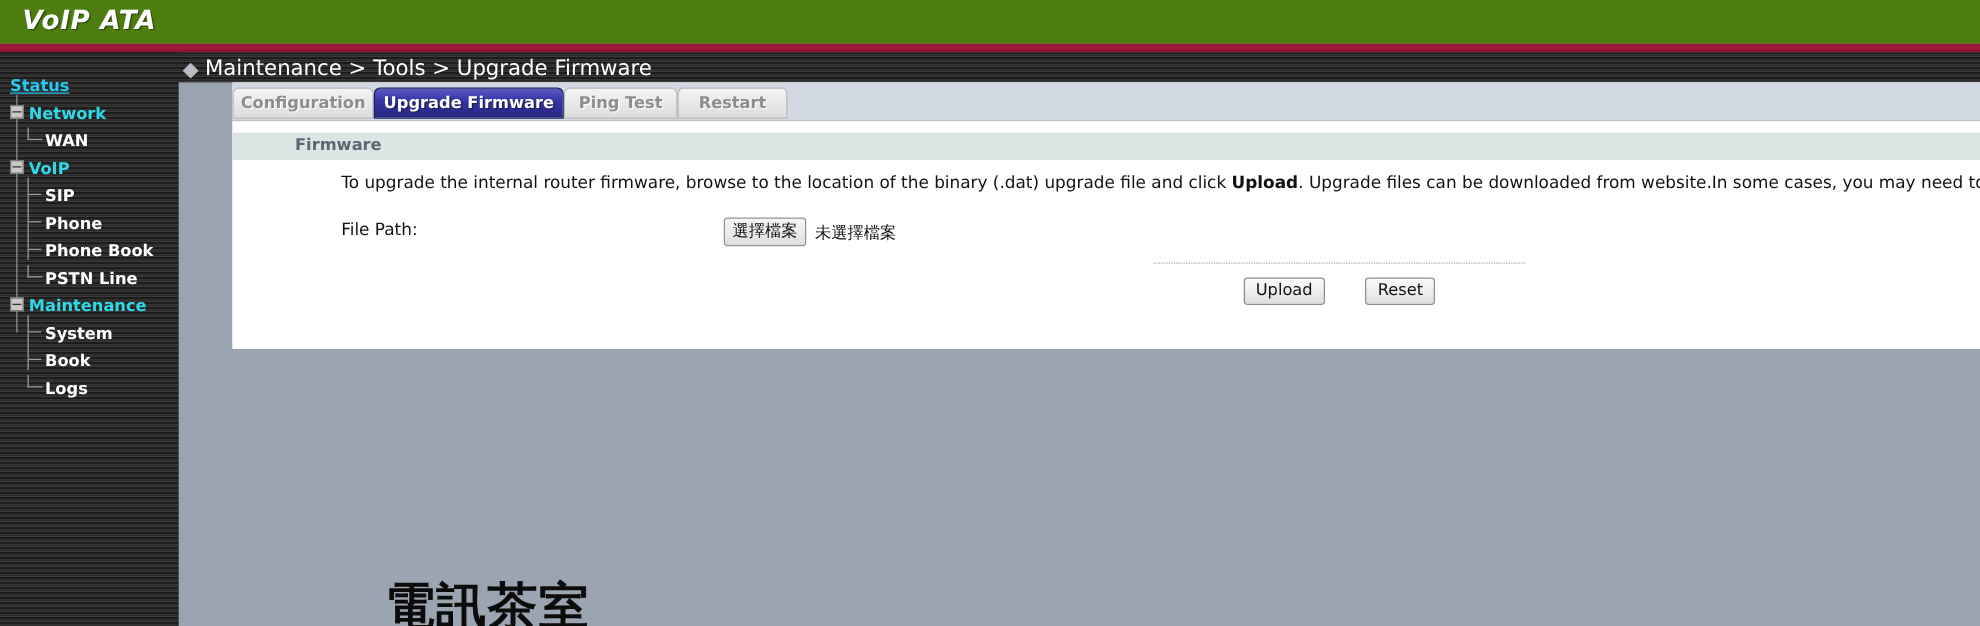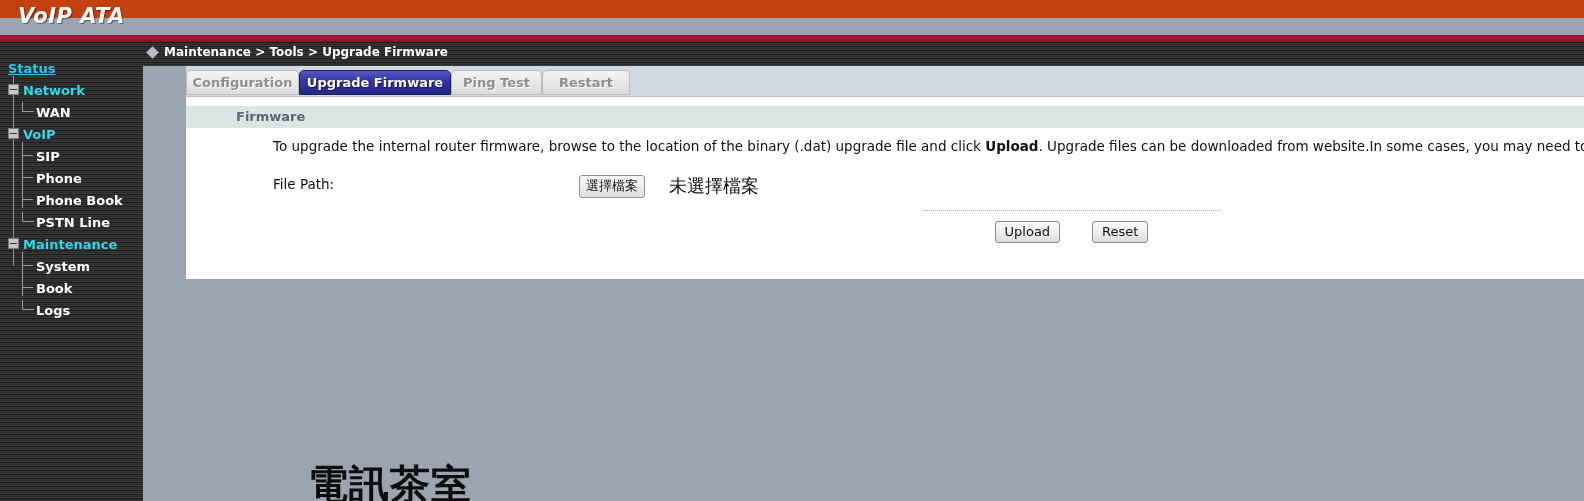--- a/index.html
+++ b/index.html
@@ -18,22 +18,22 @@
     width: 1584px;
     height: 501px;
     background: #9aa5b1;
   }
 
   
   .topbar {
     position: absolute;
     left: 0; top: 0;
     width: 1584px;
-    height: 18px;
-    background: #c2410c;
+    height: 35px;
+    background: #4d7c0f;
   }
   .brand {
     position: absolute;
     left: 18px;
     top: 4px;
     font-family: "DejaVu Sans", sans-serif;
     font-style: italic;
     font-weight: bold;
     font-size: 21px;
     color: #ffffff;
@@ -68,22 +68,22 @@
   .crumbstrip {
     position: absolute;
     left: 0; top: 42px;
     width: 1584px;
     height: 24px;
   }
   .crumb {
     position: absolute;
     left: 148px;
     top: 3px;
-    font-size: 12px;
-    font-weight: bold;
+    font-size: 17px;
+    font-weight: normal;
     color: #ffffff;
     white-space: nowrap;
   }
   .crumb .diamond {
     display: inline-block;
     width: 9px; height: 9px;
     background: #b9bcc2;
     transform: rotate(45deg);
     margin-right: 7px;
     position: relative;
@@ -276,22 +276,22 @@
     border: 1px solid #949494;
     border-radius: 3px;
     padding: 1px 6px 2px 6px;
     font-size: 13px;
     color: #111;
     font-family: "DejaVu Sans", sans-serif;
     vertical-align: middle;
   }
   .nofile {
     display: inline-block;
-    margin-left: 24px;
-    font-size: 18px;
+    margin-left: 7px;
+    font-size: 13px;
     color: #111;
     vertical-align: middle;
   }
 
   .dotted-sep {
     position: absolute;
     left: 737px;
     top: 113px;
     width: 297px;
     height: 1px;

